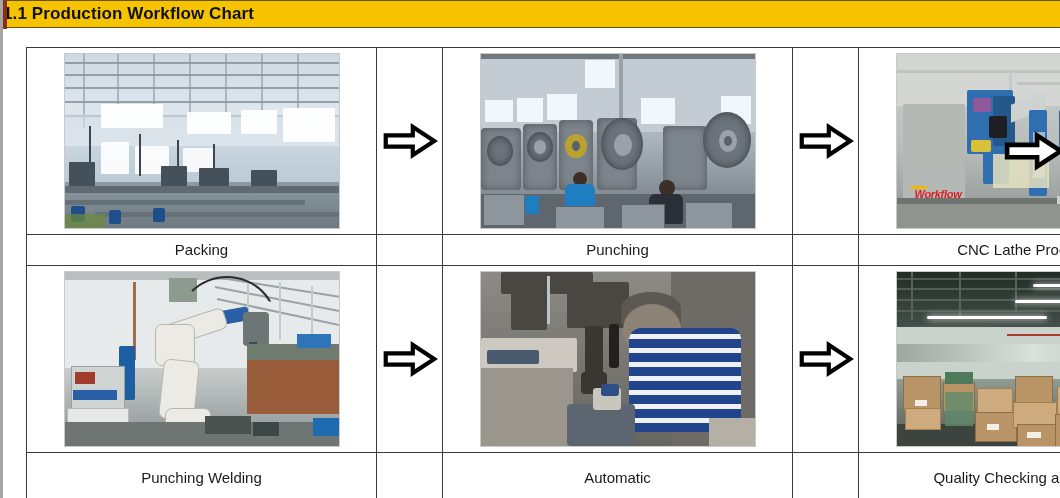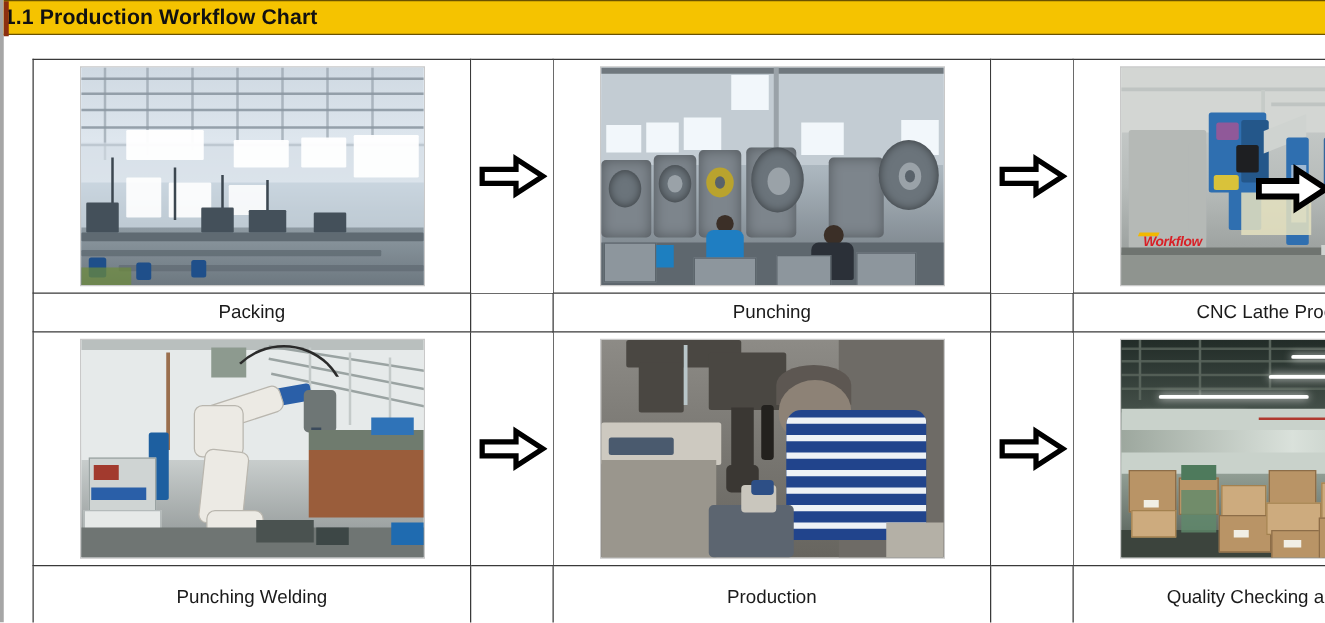--- a/index.html
+++ b/index.html
@@ -465,21 +465,21 @@
           </div>
         </td>
       </tr>
 
       <tr class="cap-row cap-row-tall">
         <td>
           <div class="caption">Punching Welding</div>
         </td>
         <td></td>
         <td>
-          <div class="caption">Production</div>
+          <div class="caption">Automatic</div>
         </td>
         <td></td>
         <td>
           <div class="caption" style="max-width:230px;margin:0 auto;">Quality Checking and Packing</div>
         </td>
       </tr>
 
     </tbody>
   </table>
 

